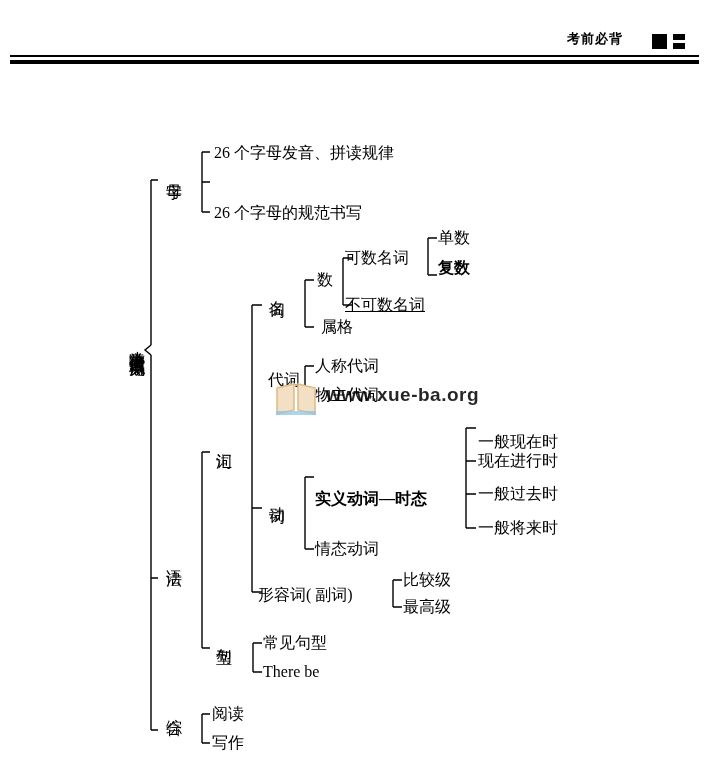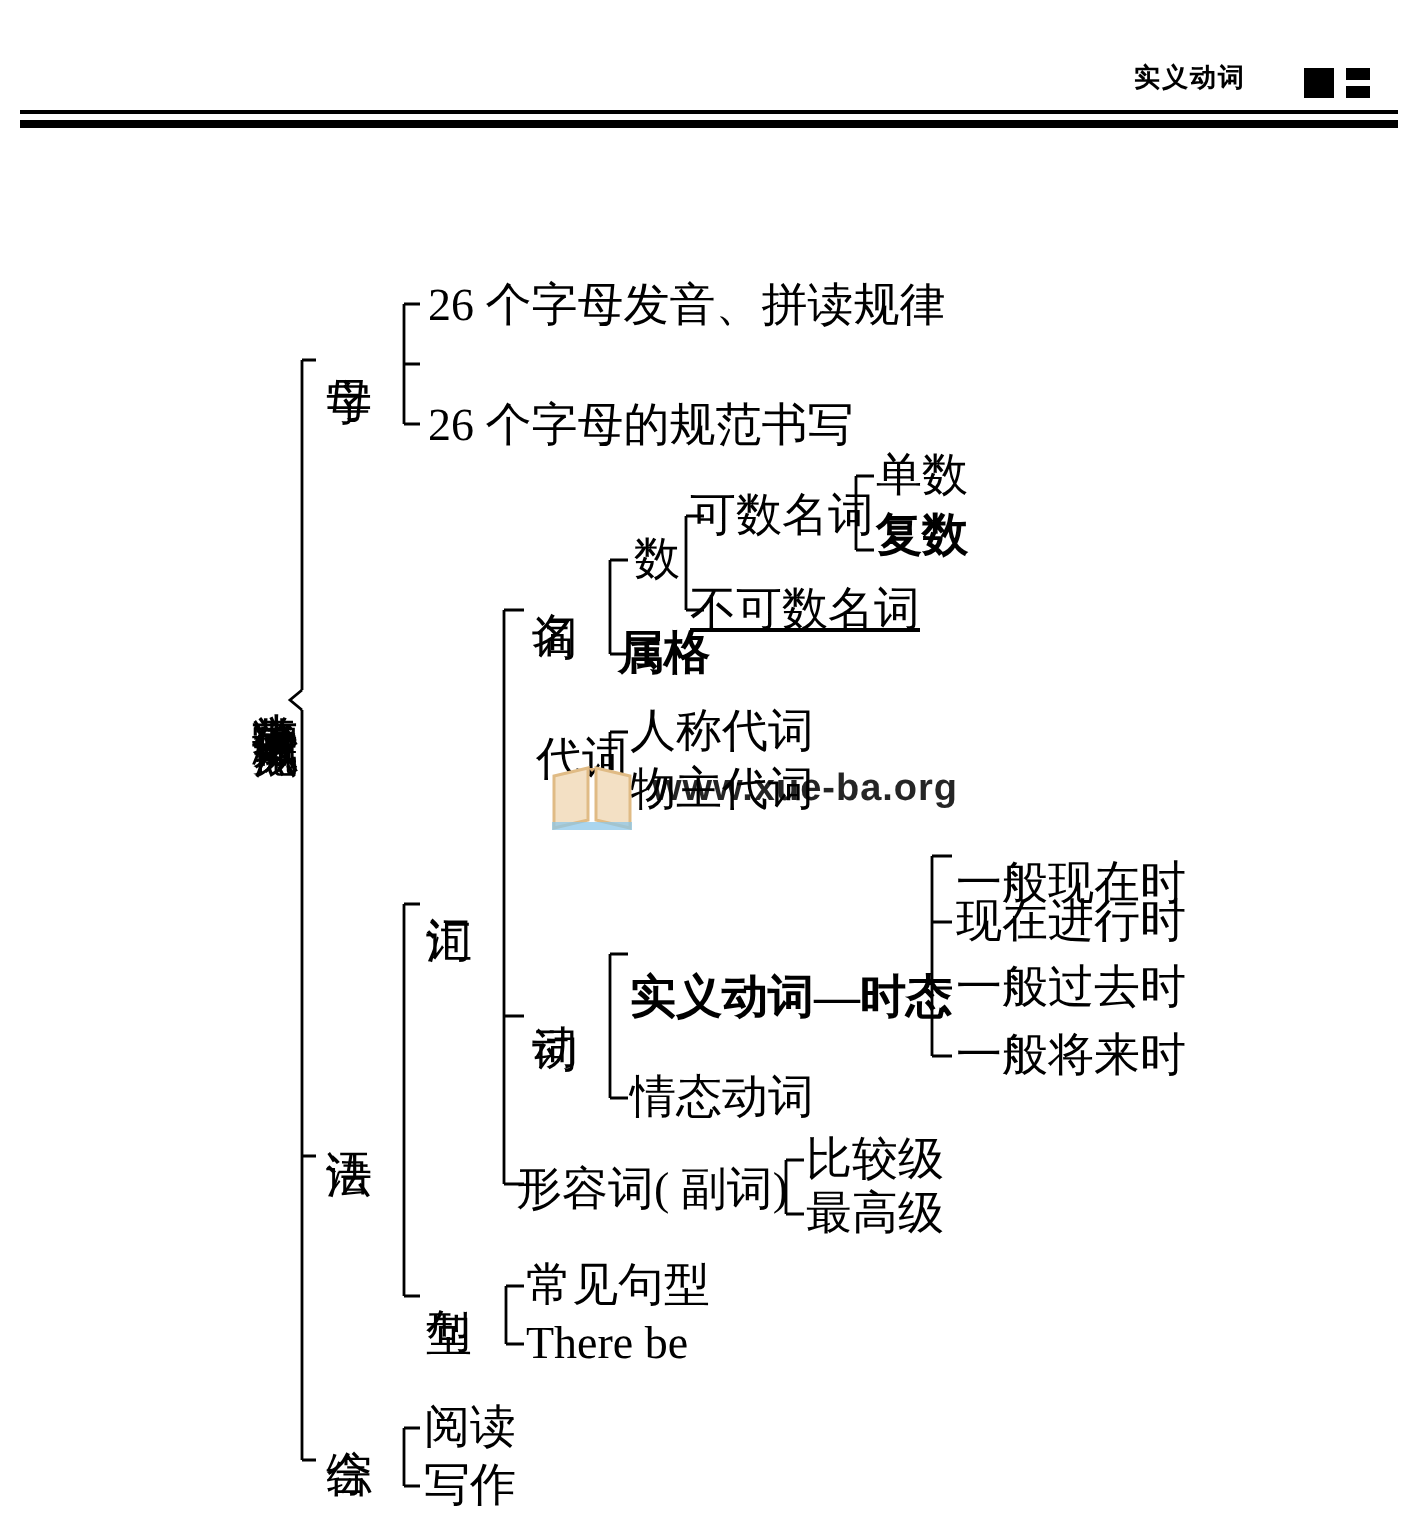--- a/index.html
+++ b/index.html
@@ -82,21 +82,21 @@
     height: 760px;
   }
   #diagram-svg {
     position: absolute;
     left: 0;
     top: 0;
   }
 
   .node {
     position: absolute;
-    font-size: 23px;
+    font-size: 16px;
     line-height: 20px;
     white-space: nowrap;
     color: #000;
   }
   .node.vertical {
     writing-mode: vertical-rl;
     text-orientation: upright;
     letter-spacing: 1px;
     line-height: 19px;
     white-space: nowrap;
@@ -128,21 +128,21 @@
     left: 6px;
     top: 6px;
     width: 44px;
     height: 40px;
   }
 </style>
 </head>
 <body>
 
 <div id="header">
-  <div id="header-title">实义动词</div>
+  <div id="header-title">考前必背</div>
   <div class="hdr-sq" id="hdr-sq-big"></div>
   <div class="hdr-sq" id="hdr-sq-small-top"></div>
   <div class="hdr-sq" id="hdr-sq-small-bottom"></div>
   <div id="hdr-rule-top"></div>
   <div id="hdr-rule-bottom"></div>
 </div>
 
 <div id="diagram">
 
   <svg id="diagram-svg" width="709" height="760">
@@ -201,21 +201,21 @@
   <div class="node vertical" style="left:268px; top:288px;">名词</div>
 
   <div class="node" style="left:317px; top:270px;">数</div>
 
   <div class="node" style="left:345px; top:248px;">可数名词</div>
   <div class="node" style="left:438px; top:228px;text-align:center;">单数</div>
   <div class="node" style="left:438px; top:258px;font-weight:bold;">复数</div>
 
   <div class="node" style="left:345px; top:295px;text-decoration:underline;">不可数名词</div>
 
-  <div class="node" style="left:309px; top:317px;font-weight:bold;">属格</div>
+  <div class="node" style="left:321px; top:317px;">属格</div>
 
   <div class="node" style="left:268px; top:370px;">代词</div>
   <div class="node" style="left:315px; top:356px;">人称代词</div>
   <div class="node" style="left:315px; top:385px;">物主代词</div>
 
   <div class="node vertical" style="left:268px; top:494px;">动词</div>
 
   <div class="node" style="left:315px; top:489px;font-weight:bold;">实义动词—时态</div>
   <div class="node" style="left:478px; top:432px;text-align:right;">一般现在时</div>
   <div class="node" style="left:478px; top:451px;">现在进行时</div>

